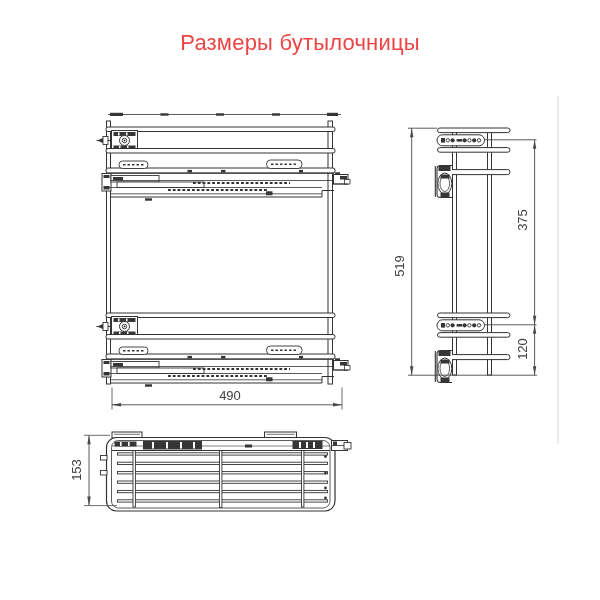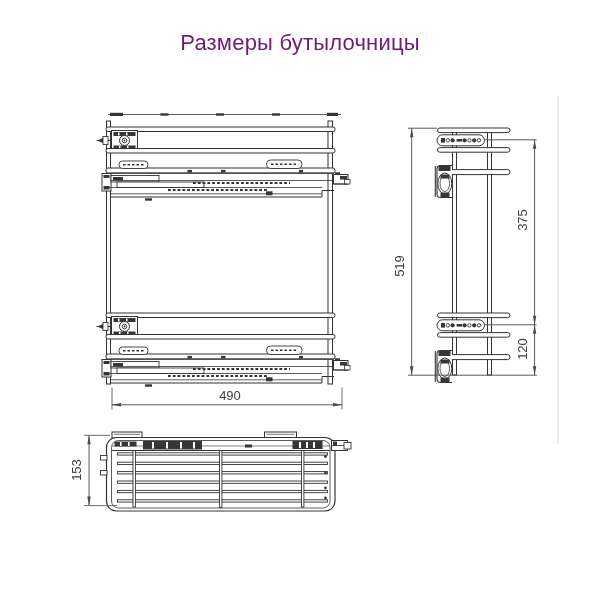--- a/index.html
+++ b/index.html
@@ -1,19 +1,19 @@
 <!DOCTYPE html>
 <html><head>
 <meta charset="utf-8">
 <style>
   html,body{margin:0;padding:0;width:600px;height:600px;background:#ffffff;overflow:hidden;}
   body{font-family:"Liberation Sans", sans-serif;}
   .title{
     position:absolute;left:0;top:30px;width:600px;text-align:center;
-    font-size:22px;font-weight:400;color:#701a75;letter-spacing:0.2px;
+    font-size:22px;font-weight:400;color:#ef4444;letter-spacing:0.2px;
   }
   svg{position:absolute;left:0;top:0;}
   .ln{stroke:#333;fill:none;}
   .fw{fill:#fff;stroke:#333;}
   .dk{fill:#363636;stroke:none;}
   .dim{stroke:#474747;fill:none;}
   .dimtxt{fill:#3f3f3f;font-size:13px;font-family:"Liberation Sans",sans-serif;}
   .arrow{fill:#474747;stroke:none;}
   .divider{stroke:#e4e4e4;}
 </style>

